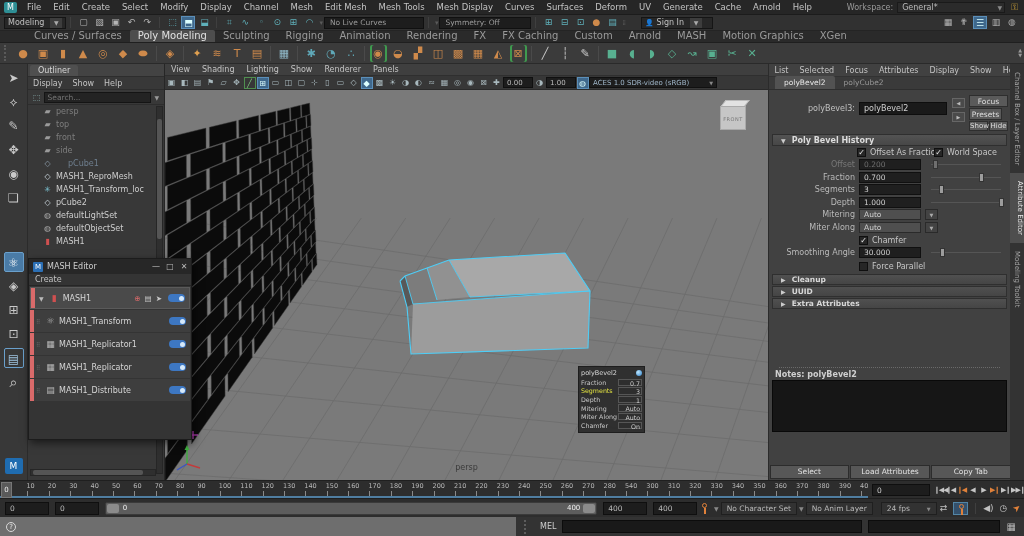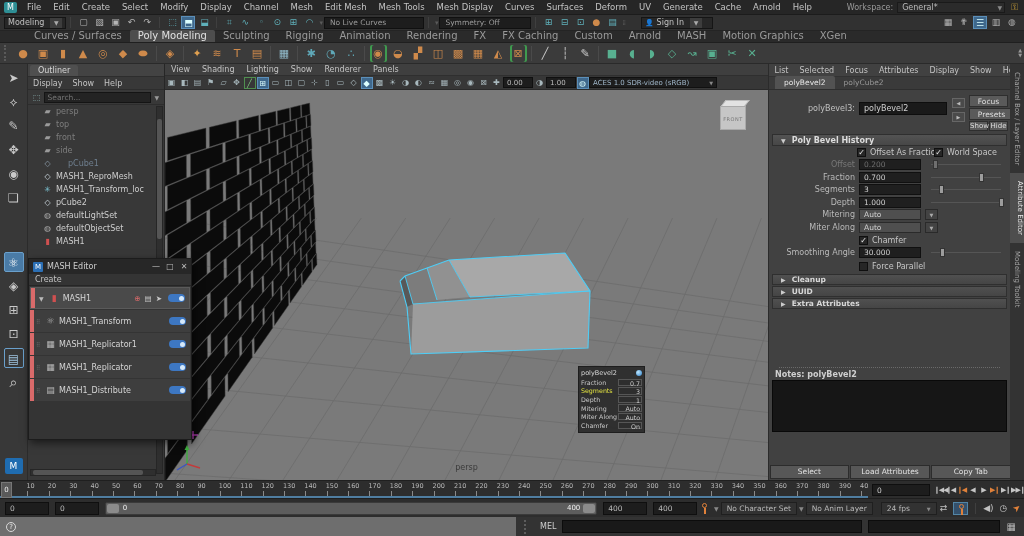--- a/index.html
+++ b/index.html
@@ -685,21 +685,21 @@
     <div id="ae-tabs">
         <span class="ae-tab active">polyBevel2</span>
         <span class="ae-tab">polyCube2</span>
       </div>
     <div id="ae-node-row">
       <div id="ae-node-label">polyBevel3:</div>
       <div id="ae-node-field">polyBevel2</div>
       <div class="ae-swap" style="left:183px; top:8px;">◀</div>
       <div class="ae-swap" style="left:183px; top:22px;">▶</div>
       <div class="ae-btn" style="left:200px; top:5px; width:39px; height:12px; line-height:11px;">Focus</div>
-      <div class="ae-btn" style="left:200px; top:18px; width:45px; height:12px; line-height:11px;">Presets</div>
+      <div class="ae-btn" style="left:200px; top:18px; width:33px; height:12px; line-height:11px;">Presets</div>
       <div class="ae-btn" style="left:200px; top:31px; width:19px; height:10px; line-height:9px; font-size:7px;">Show</div>
       <div class="ae-btn" style="left:220px; top:31px; width:19px; height:10px; line-height:9px; font-size:7px;">Hide</div>
     </div>
     <div id="ae-section">
       <span class="tri">▼</span>
       <span class="t">Poly Bevel History</span>
     </div>
     <div class="ae-checkrow">
       <div class="ae-check" style="left:88px; top:2px;">
         <span class="cb">✓</span>
@@ -920,21 +920,21 @@
         <span class="tick-label" style="left: 518px;">240</span>
         <span class="tick-mark" style="left: 519px;"></span>
         <span class="tick-label" style="left: 539.375px;">250</span>
         <span class="tick-mark" style="left: 540.375px;"></span>
         <span class="tick-label" style="left: 560.75px; text-align: center;">260</span>
         <span class="tick-mark" style="left: 561.75px;"></span>
         <span class="tick-label" style="left: 582.125px;">270</span>
         <span class="tick-mark" style="left: 583.125px;"></span>
         <span class="tick-label" style="left: 603.5px;">280</span>
         <span class="tick-mark" style="left: 604.5px;"></span>
-        <span class="tick-label" style="left: 624.875px;">290</span>
+        <span class="tick-label" style="left: 624.875px;">540</span>
         <span class="tick-mark" style="left: 625.875px;"></span>
         <span class="tick-label" style="left: 646.25px;">300</span>
         <span class="tick-mark" style="left: 647.25px;"></span>
         <span class="tick-label" style="left: 667.625px;">310</span>
         <span class="tick-mark" style="left: 668.625px;"></span>
         <span class="tick-label" style="left: 689px;">320</span>
         <span class="tick-mark" style="left: 690px;"></span>
         <span class="tick-label" style="left: 710.375px;">330</span>
         <span class="tick-mark" style="left: 711.375px;"></span>
         <span class="tick-label" style="left: 731.75px;">340</span>

